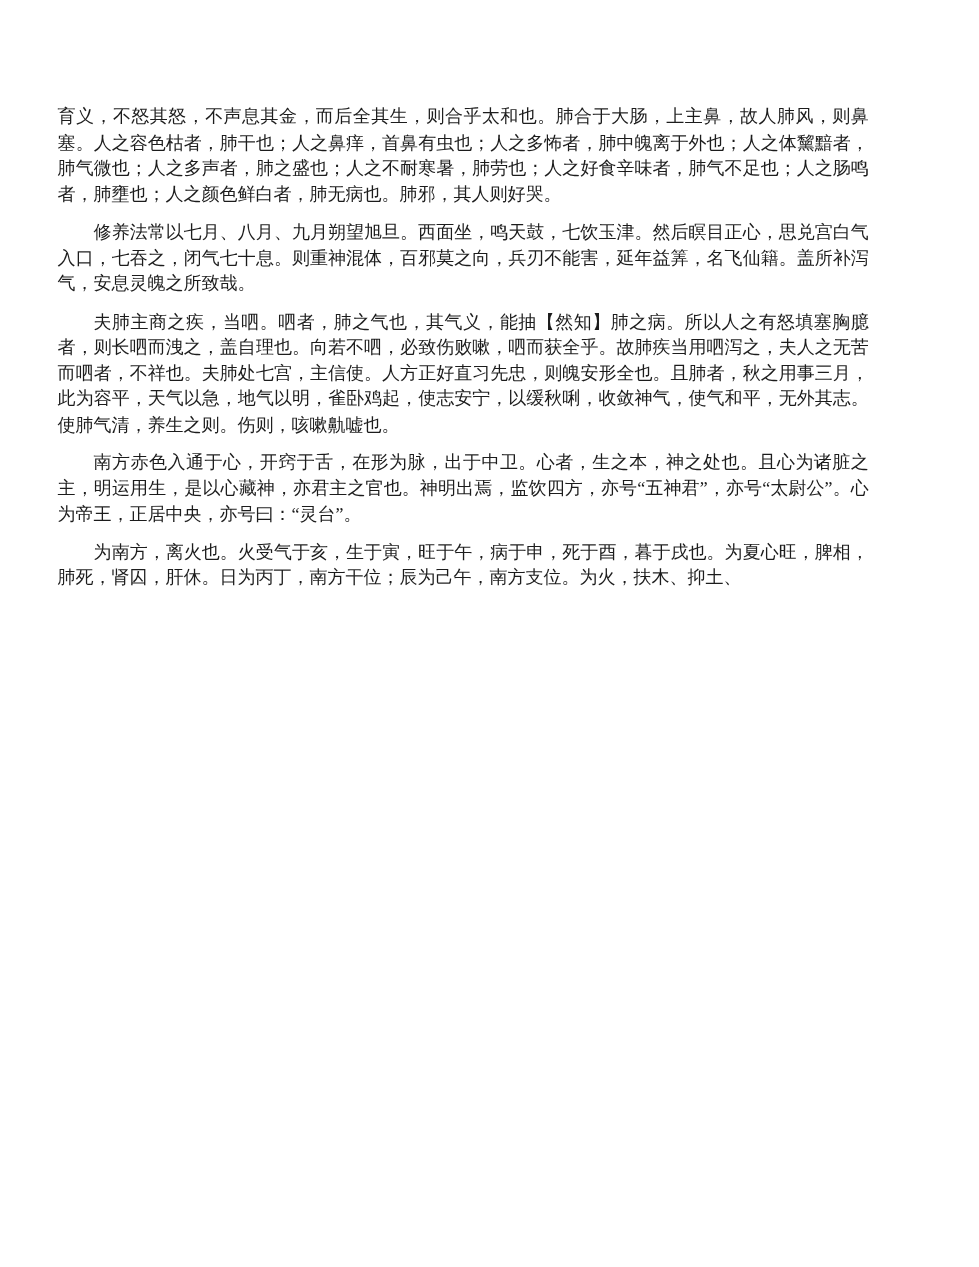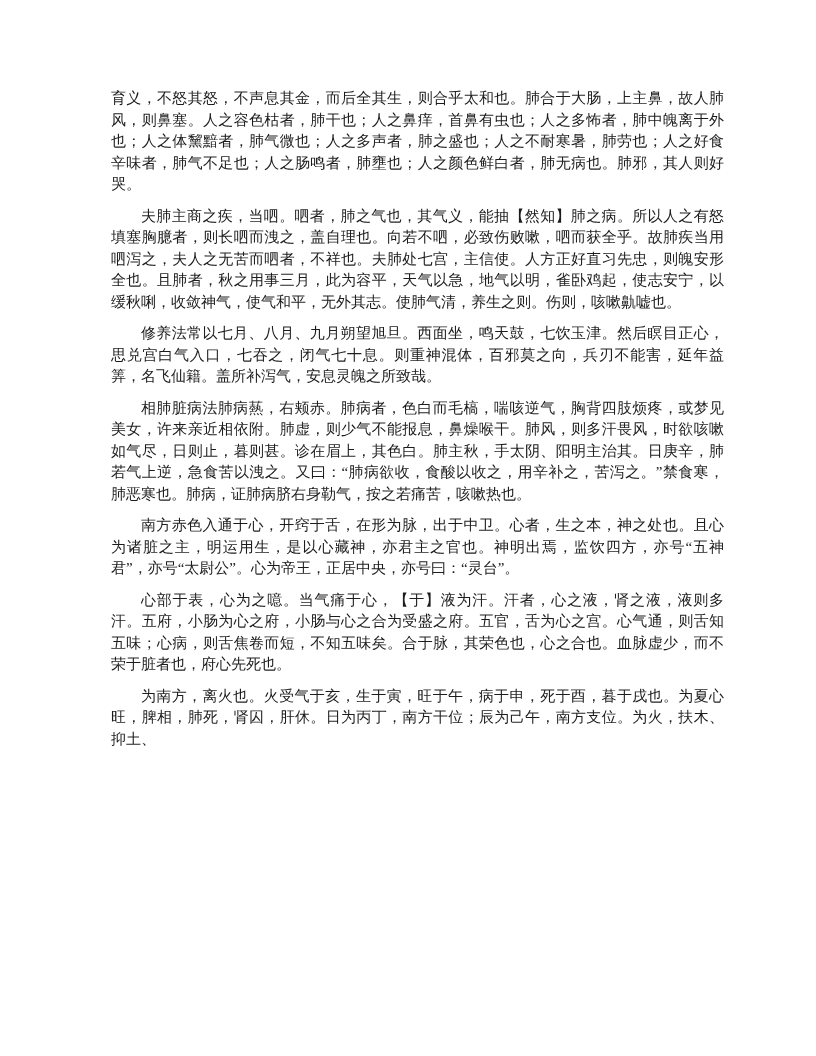--- a/index.html
+++ b/index.html
@@ -9,21 +9,21 @@
   }
   body {
     width: 816px;
     height: 1056px;
     overflow: hidden;
   }
   .page {
     box-sizing: border-box;
     width: 816px;
     height: 1056px;
-    padding: 88px 92px 30px 111px;
+    padding: 88px 92px 30px 48px;
     background: #ffffff;
     color: #1c1c1c;
     font-family: "Liberation Serif", "DejaVu Serif", serif;
     overflow: hidden;
   }
   .para {
     margin: 0 0 10px 0;
     font-size: 15px;
     line-height: 21.5px;
     text-align: justify;
@@ -41,28 +41,26 @@
     text-indent: 0;
     font-weight: normal;
   }
 </style>
 </head>
 <body>
 
 <div class="page">
   <p class="para noindent">育义，不怒其怒，不声息其金，而后全其生，则合乎太和也。肺合于大肠，上主鼻，故人肺风，则鼻塞。人之容色枯者，肺干也；人之鼻痒，首鼻有虫也；人之多怖者，肺中魄离于外也；人之体黧黯者，肺气微也；人之多声者，肺之盛也；人之不耐寒暑，肺劳也；人之好食辛味者，肺气不足也；人之肠鸣者，肺壅也；人之颜色鲜白者，肺无病也。肺邪，其人则好哭。</p>
 
+  <p class="para">修养法常以七月、八月、九月朔望旭旦。西面坐，鸣天鼓，七饮玉津。然后瞑目正心，思兑宫白气入口，七吞之，闭气七十息。则重神混体，百邪莫之向，兵刃不能害，延年益筭，名飞仙籍。盖所补泻气，安息灵魄之所致哉。</p>
+
   <p class="para">夫肺主商之疾，当呬。呬者，肺之气也，其气义，能抽【然知】肺之病。所以人之有怒填塞胸臆者，则长呬而洩之，盖自理也。向若不呬，必致伤败嗽，呬而获全乎。故肺疾当用呬泻之，夫人之无苦而呬者，不祥也。夫肺处七宫，主信使。人方正好直习先忠，则魄安形全也。且肺者，秋之用事三月，此为容平，天气以急，地气以明，雀卧鸡起，使志安宁，以缓秋唎，收敛神气，使气和平，无外其志。使肺气清，养生之则。伤则，咳嗽鼽嘘也。</p>
 
-  <p class="para">修养法常以七月、八月、九月朔望旭旦。西面坐，鸣天鼓，七饮玉津。然后瞑目正心，思兑宫白气入口，七吞之，闭气七十息。则重神混体，百邪莫之向，兵刃不能害，延年益筭，名飞仙籍。盖所补泻气，安息灵魄之所致哉。</p>
-
-  <p class="para">相肺脏病法肺病爇，右颊赤。肺病者，色白而毛槁，喘咳逆气，胸背四肢烦疼，或梦见美女，许来亲近相依附。肺虚，则少气不能报息，鼻燥喉干。肺风，则多汗畏风，时欲咳嗽如气尽，日则止，暮则甚。诊在眉上，其色白。肺主秋，手太阴、阳明主治其。日庚辛，肺若气上逆，急食苦以洩之。又曰：“肺病欲收，食酸以收之，用辛补之，苦泻之。”禁食寒，肺恶寒也。肺病，证肺病脐右身勒气，按之若痛苦，咳嗽热也。</p>
 
 
 
 
 
   <p class="para">南方赤色入通于心，开窍于舌，在形为脉，出于中卫。心者，生之本，神之处也。且心为诸脏之主，明运用生，是以心藏神，亦君主之官也。神明出焉，监饮四方，亦号“五神君”，亦号“太尉公”。心为帝王，正居中央，亦号曰：“灵台”。</p>
 
-  <p class="para">心部于表，心为之噫。当气痛于心，【于】液为汗。汗者，心之液，肾之液，液则多汗。五府，小肠为心之府，小肠与心之合为受盛之府。五官，舌为心之宫。心气通，则舌知五味；心病，则舌焦卷而短，不知五味矣。合于脉，其荣色也，心之合也。血脉虚少，而不荣于脏者也，府心先死也。</p>
 
   <p class="para">为南方，离火也。火受气于亥，生于寅，旺于午，病于申，死于酉，暮于戌也。为夏心旺，脾相，肺死，肾囚，肝休。日为丙丁，南方干位；辰为己午，南方支位。为火，扶木、抑土、</p>
 </div>
 
 </body></html>

